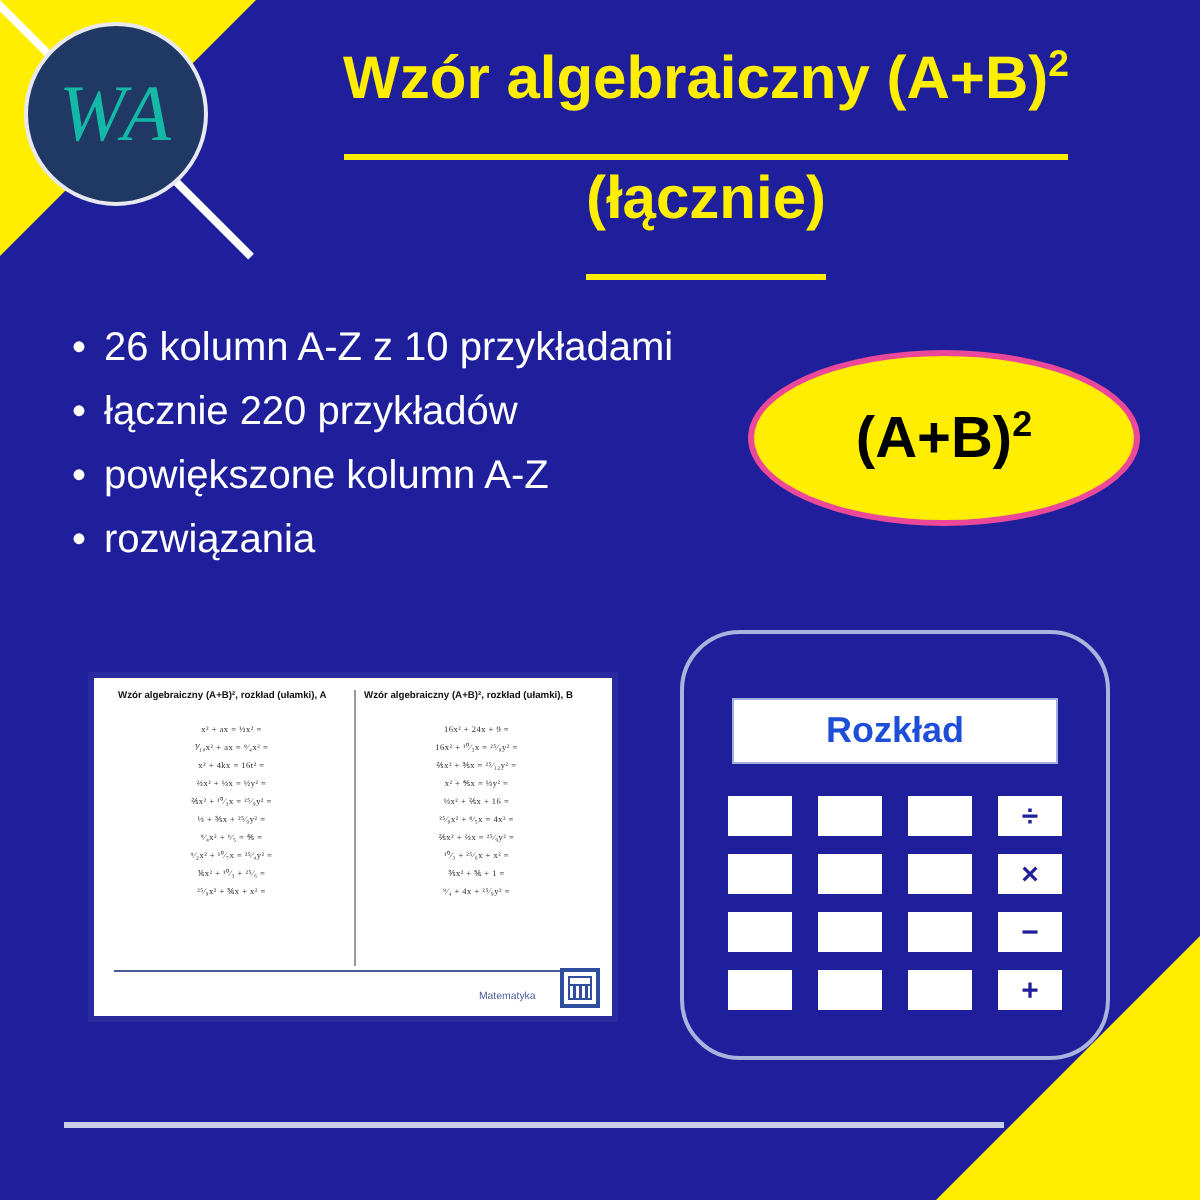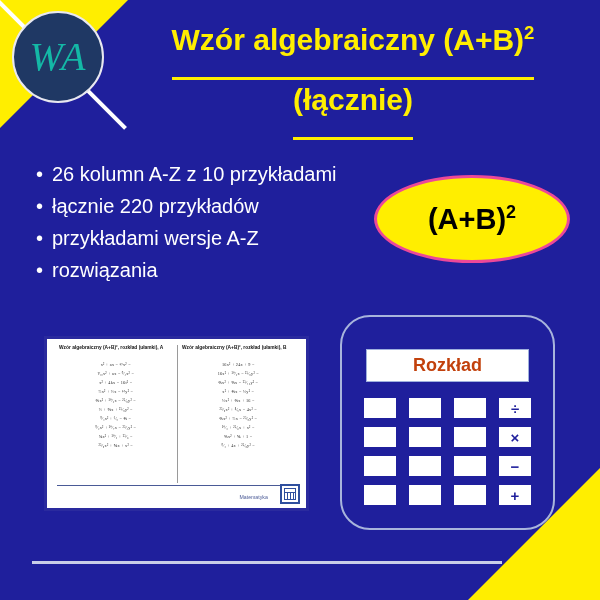--- a/index.html
+++ b/index.html
@@ -260,21 +260,21 @@
     height: 33px;
     background: #ffffff;
     border: 1px solid #9fb0dd;
     box-sizing: border-box;
     display: flex;
     align-items: center;
     justify-content: center;
     margin: 18px 8px 16px 8px;
   }
   .calc-display-text {
-    color: #c2410c;
+    color: #1d4ed8;
     font-size: 18px;
     font-weight: bold;
   }
   .calc-grid {
     display: grid;
     grid-template-columns: repeat(4, 1fr);
     gap: 9px 13px;
     padding: 0 6px;
   }
   .calc-key {
@@ -326,21 +326,21 @@
     <div class="bullet-row">
       <span class="bullet-dot">•</span>
       <span class="bullet-text">26 kolumn A-Z z 10 przykładami</span>
     </div>
     <div class="bullet-row">
       <span class="bullet-dot">•</span>
       <span class="bullet-text">łącznie 220 przykładów</span>
     </div>
     <div class="bullet-row">
       <span class="bullet-dot">•</span>
-      <span class="bullet-text">przykładami wersje A-Z</span>
+      <span class="bullet-text">powiększone kolumn A-Z</span>
     </div>
     <div class="bullet-row">
       <span class="bullet-dot">•</span>
       <span class="bullet-text">rozwiązania</span>
     </div>
   </div>
 
   <div class="ellipse">
     <span class="ellipse-text"><span>(A+B)</span><sup>2</sup></span>
   </div>

